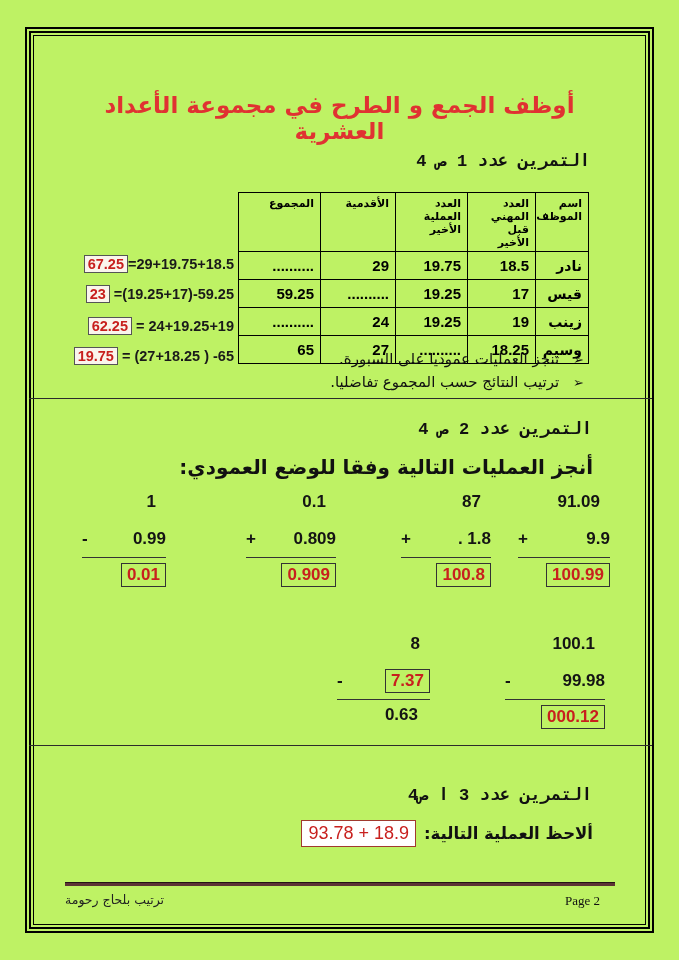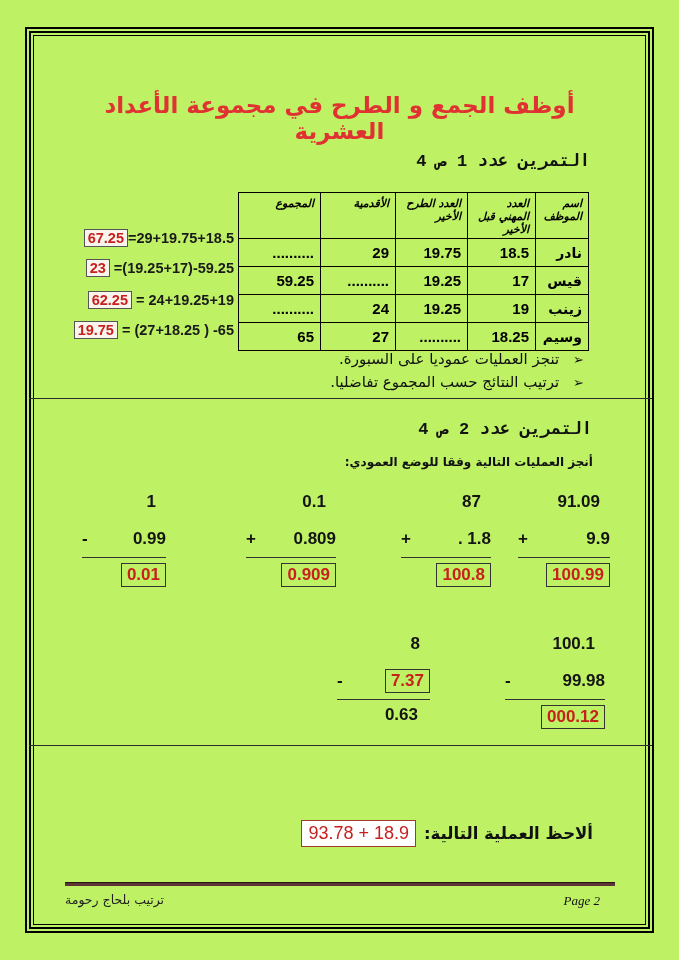--- a/index.html
+++ b/index.html
@@ -17,39 +17,39 @@
   .ex-heading { position:absolute; direction:rtl; font-weight:bold; font-size:17px; color:#111;
                 text-align:right; font-family:Liberation Mono, monospace; }
   #ex1-heading { top:150px; right:89px; }
   #ex2-heading { top:418px; right:87px; }
   #ex3-heading { top:784px; right:87px; }
 
   
   .tbl-wrap { position:absolute; left:238px; top:192px; width:350px; }
   table { border-collapse:collapse; direction:rtl; width:350px; table-layout:fixed; }
   th, td { border:1.5px solid #000; padding:2px 6px; }
-  th { font-size:11px; line-height:13px; font-weight:bold; text-align:right; height:40px; vertical-align:top; padding-top:4px;font-style:italic; }
+  th { font-size:11px; line-height:13px; font-weight:bold; text-align:right; height:40px; vertical-align:top; padding-top:4px; }
   td { font-size:15px; font-weight:bold; text-align:right; height:28px;
        font-family:"Liberation Sans","DejaVu Sans",sans-serif; }
   td.name { font-family:"DejaVu Sans",sans-serif; font-size:14px; }
 
   
   .solution { position:absolute; left:58px; width:176px; text-align:right; direction:ltr;
               font-family:"Liberation Sans","DejaVu Sans",sans-serif; font-weight:bold; font-size:14.5px;
-              color:#1a1a1a; white-space:nowrap; }
+              color:#1a1a1a; white-space:nowrap;margin-top:26px; }
   .rbox { display:inline-block; border:1px solid #555; background:#faf5ec; color:#c8201e;
           padding:0 3px; font-weight:bold; }
 
   .bullet-line { position:absolute; right:95px; direction:rtl; display:flex; align-items:center; gap:14px;
                  font-size:15px; color:#111; }
   .bullet-arrow { font-size:13px; color:#111; }
 
   .divider { position:absolute; left:29px; width:623px; height:0; border-top:1.6px solid #2b2b2b; }
 
-  .instruction { position:absolute; direction:rtl; text-align:center; font-size:12px; font-weight:bold; color:#111; }
+  .instruction { position:absolute; direction:rtl; text-align:center; font-size:20px; font-weight:bold; color:#111; }
 
   
   .op { position:absolute; direction:ltr; font-family:"Liberation Sans","DejaVu Sans",sans-serif;
         font-weight:bold; font-size:17px; color:#141414; }
   .op-top { text-align:right; padding-right:10px; height:20px; }
   .op-line { display:flex; justify-content:space-between; align-items:center; margin-top:16px; height:22px; }
   .op-rule { border-top:1.7px solid #333; margin-top:7px; }
   .op-result { text-align:right; margin-top:5px; }
   .op-result .plain { padding-right:12px; display:inline-block; }
   .ansbox { display:inline-block; border:1.3px solid #333; color:#c8201e; padding:1px 5px; font-weight:bold; }
@@ -59,21 +59,21 @@
   .ex3-label { font-weight:bold; font-size:16.5px; color:#111; }
   .ex3-box { direction:ltr; border:1.2px solid #a03a2e; color:#c8201e; font-size:18px;
              font-family:"Liberation Sans","DejaVu Sans",sans-serif;
              padding:2px 6px; background:#fff; }
 
   
   .footer-line { position:absolute; left:65px; top:882px; width:550px; height:4px;
                  background:#5c3434; border-top:1px solid #241414; }
   .footer-author { position:absolute; left:65px; top:892px; direction:rtl; font-size:12.5px; color:#222; }
   .footer-page { position:absolute; right:79px; top:893px; font-size:13px; color:#111;
-                 font-family:"Liberation Serif", serif;font-style:italic; }
+                 font-family:"Liberation Serif", serif; }
 </style>
 </head>
 <body>
 
 <div class="page">
 
   <div class="frame">
     <div class="frame-mid">
         <div class="frame-in"></div>
       </div>
@@ -82,21 +82,21 @@
   <div class="title">أوظف الجمع و الطرح في مجموعة الأعداد العشرية</div>
 
   <div class="ex-heading" id="ex1-heading">التمرين عدد 1 ص 4</div>
 
   <div class="tbl-wrap">
     <table>
       <tbody>
           <tr>
         <th style="width:53px">اسم الموظف</th>
         <th style="width:68px">العدد المهني قبل الأخير</th>
-        <th style="width:72px">العدد الطرح الأخير</th>
+        <th style="width:72px">العدد العملية الأخير</th>
         <th style="width:75px">الأقدمية</th>
         <th style="width:82px">المجموع</th>
       </tr>
       <tr>
         <td class="name">نادر</td>
         <td>18.5</td>
         <td>19.75</td>
         <td>29</td>
         <td>..........</td>
       </tr>
@@ -203,20 +203,21 @@
     <div class="op-line">
       <span>-</span>
       <span>99.98</span>
     </div>
     <div class="op-rule"></div>
     <div class="op-result"><span class="ansbox">000.12</span></div>
   </div>
 
   <div class="divider" style="top:745px"></div>
 
+  <div class="ex-heading" id="ex3-heading">التمرين عدد 3 ا ص4</div>
 
   <div class="ex3-line">
     <span class="ex3-label">ألاحظ العملية التالية:</span>
     <span class="ex3-box">93.78 + 18.9</span>
   </div>
 
   <div class="footer-line"></div>
   <div class="footer-author">ترتيب بلحاج رحومة</div>
   <div class="footer-page">Page 2</div>
 

